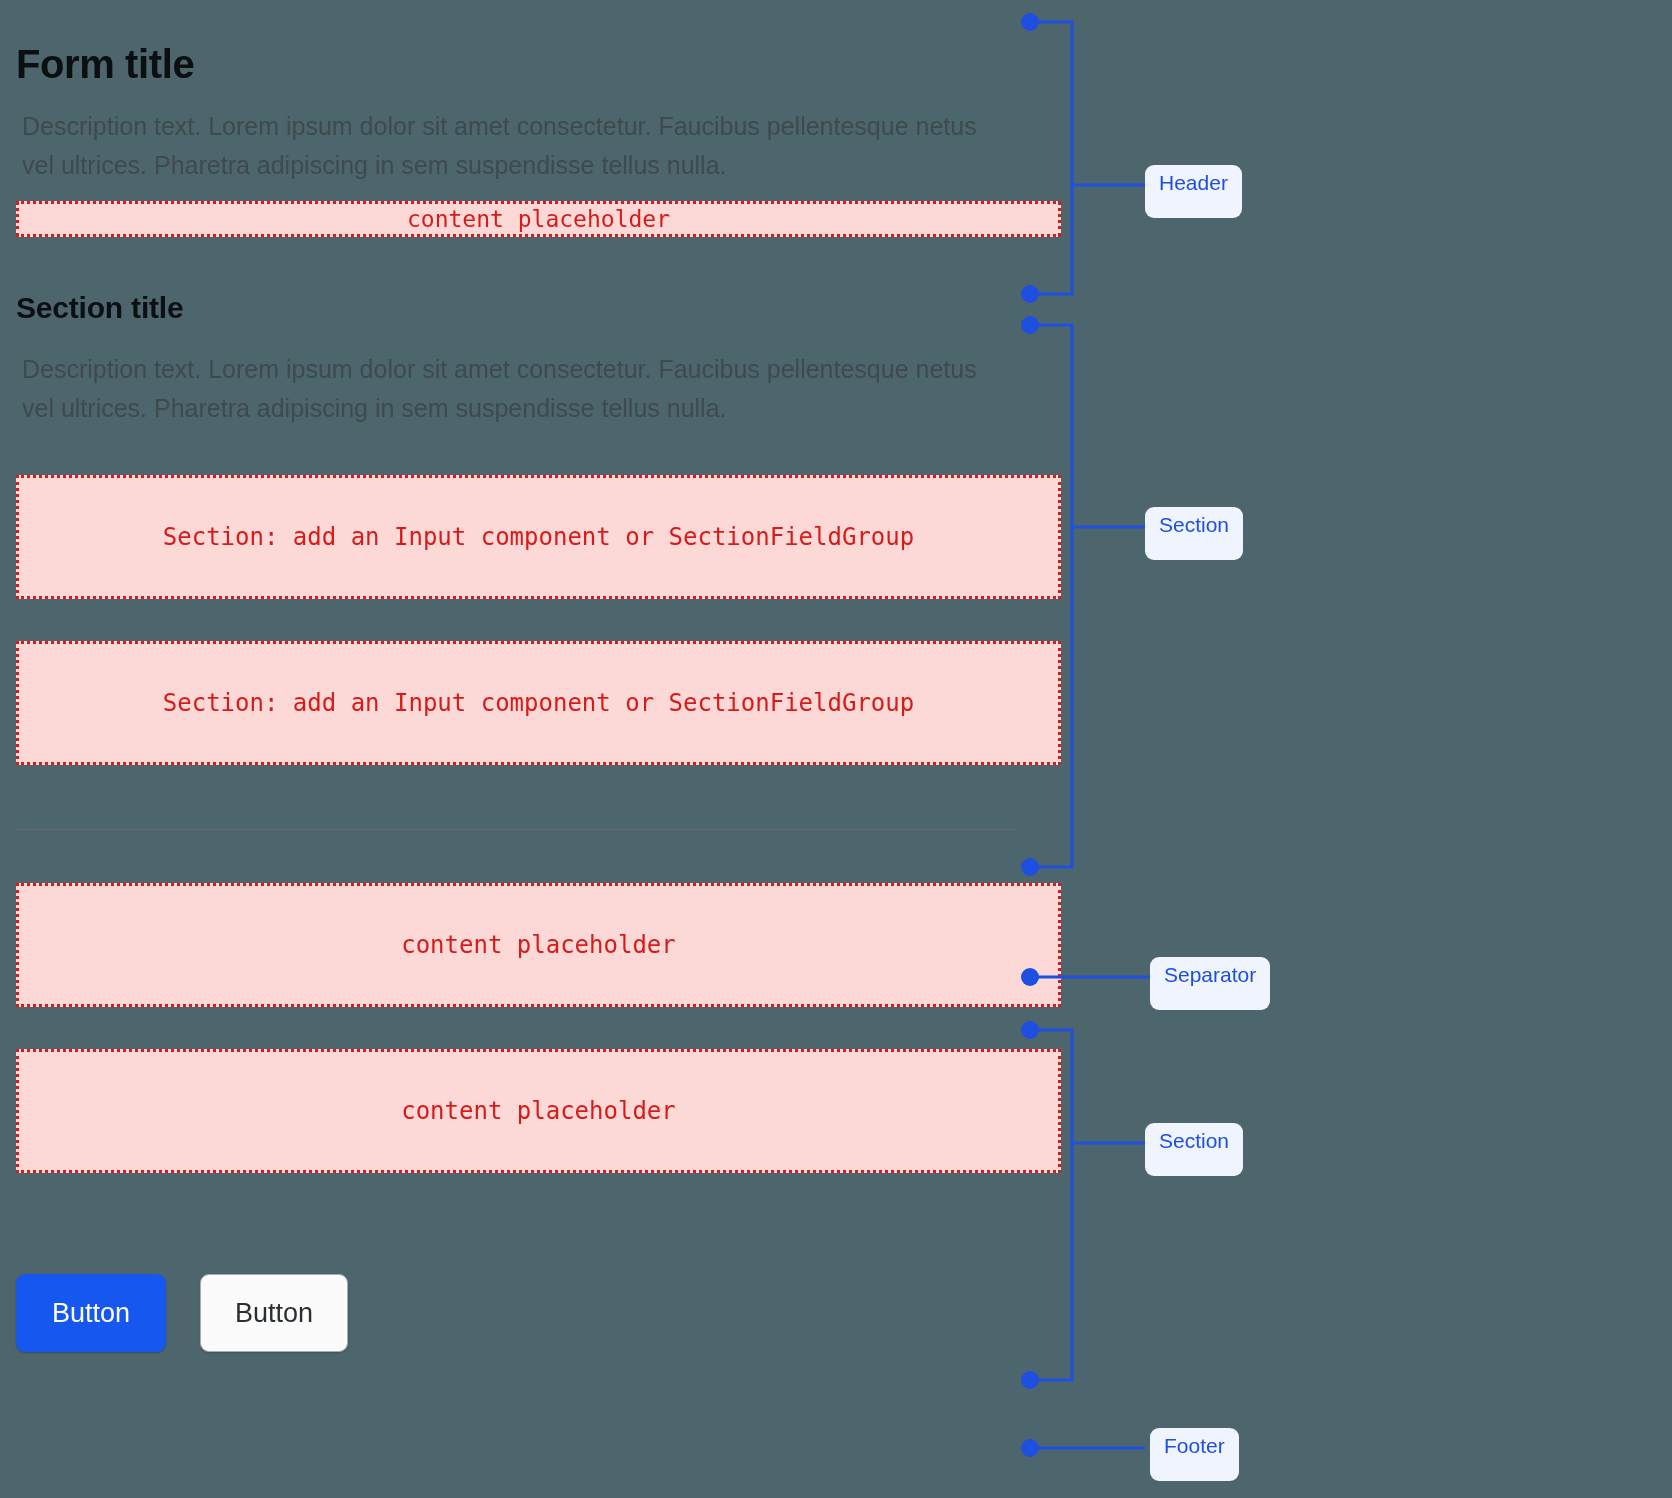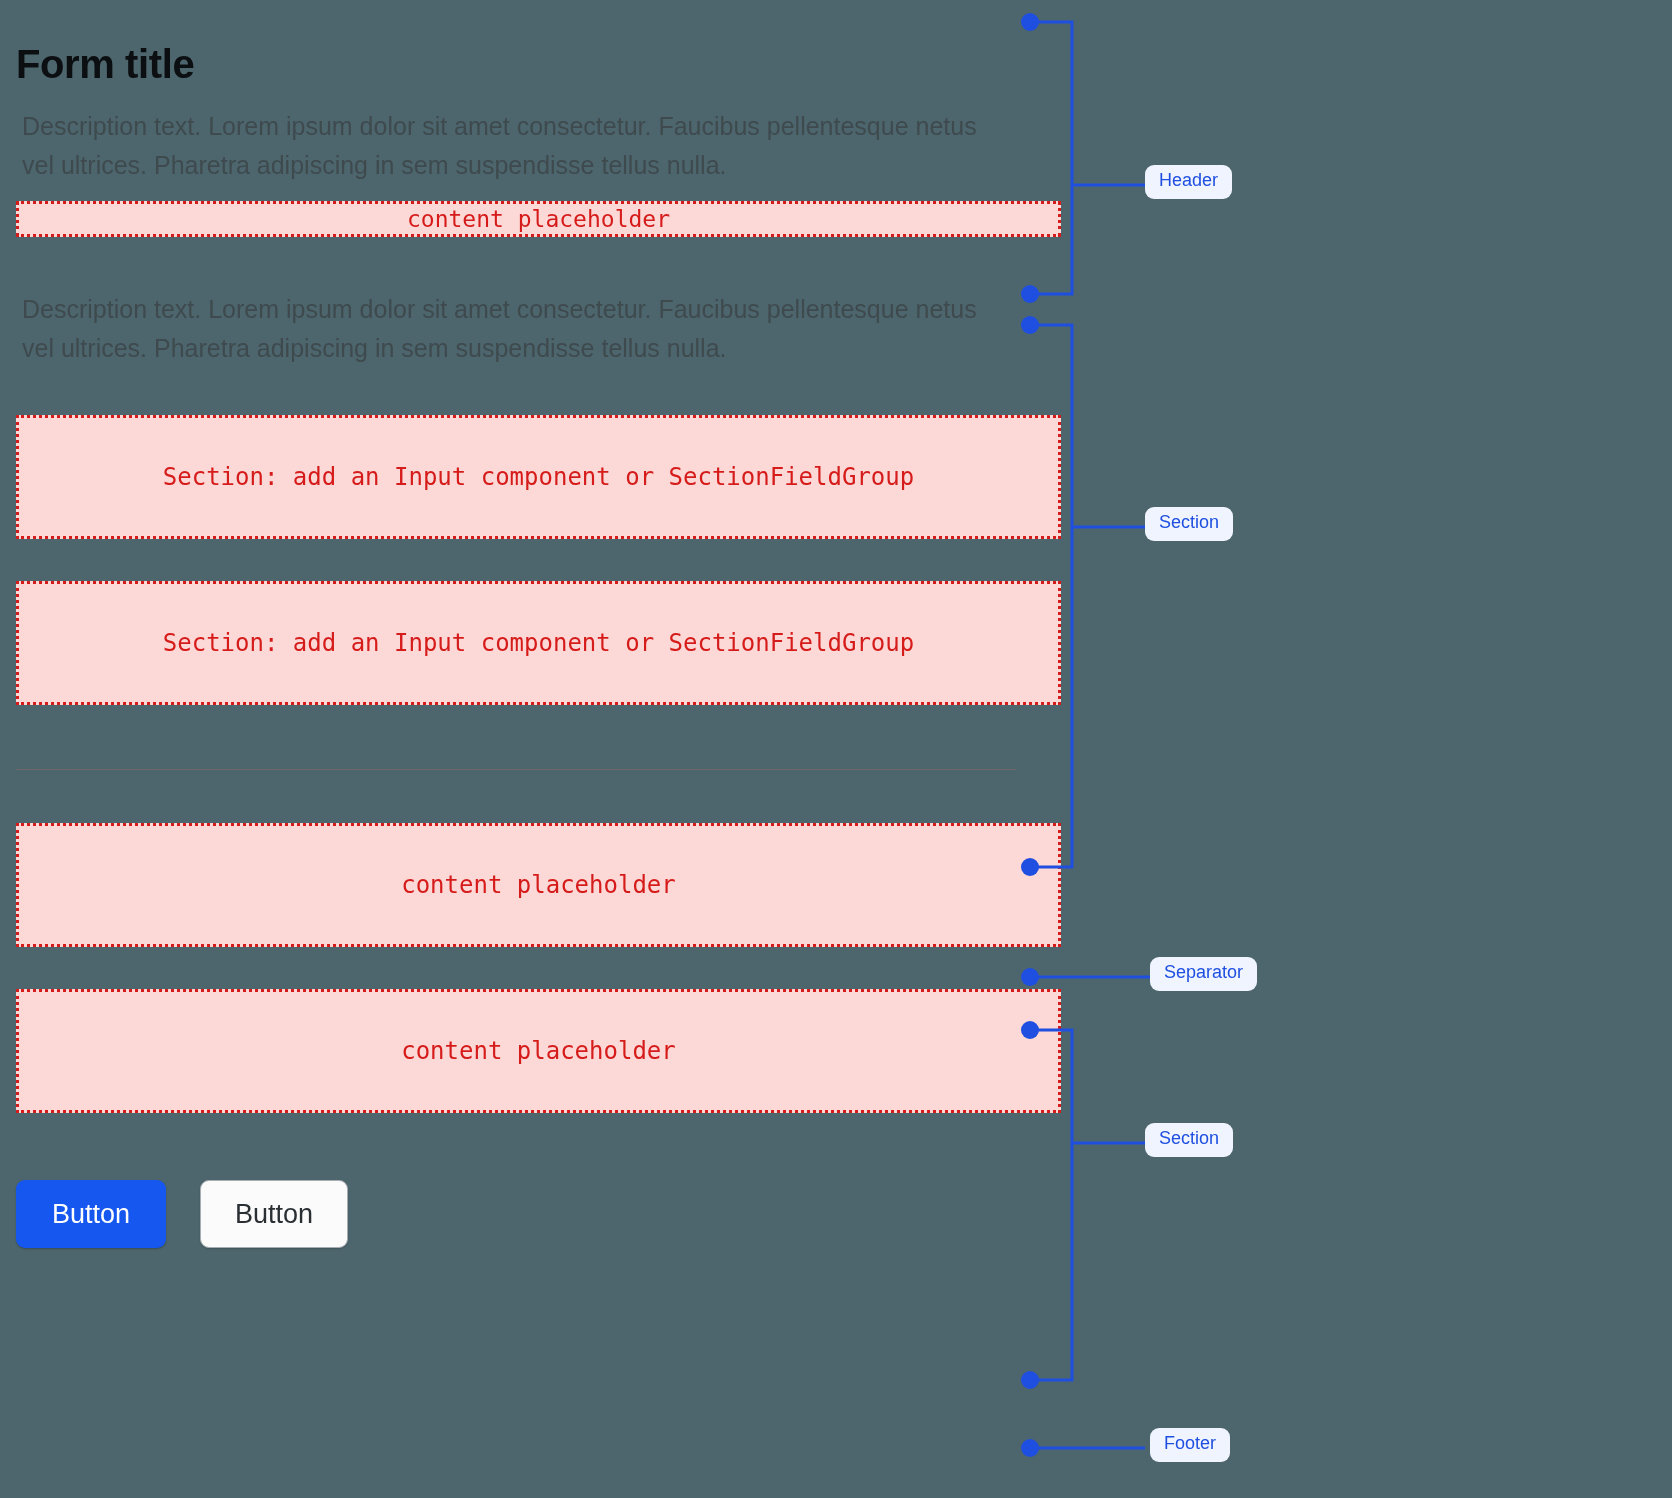--- a/index.html
+++ b/index.html
@@ -85,22 +85,23 @@
   }
   .btn {
     box-sizing: border-box;
     font-family: "Liberation Sans", sans-serif;
     font-size: 27px;
     border-radius: 9px;
     display: flex;
     align-items: center;
     justify-content: center;
     cursor: pointer;
-    height: 68px;
+    height: 78px;
     padding: 0 26px;
+    margin-top: 34px;
   }
   .btn-primary {
     background: #1657f0;
     color: #ffffff;
     border: none;
     min-width: 150px;
     box-shadow: 0 1px 2px rgba(0,0,0,0.25);
   }
   .btn-secondary {
     background: #fbfbfb;
@@ -117,42 +118,43 @@
     width: 1672px; height: 1498px;
     pointer-events: none;
   }
   #annotations svg { display: block; }
 
   .anno-badge {
     position: absolute;
     background: #eff4fe;
     color: #1f4fe0;
     font-family: "Liberation Sans", sans-serif;
-    font-size: 18px;
+    font-size: 21px;
     border-radius: 9px;
-    padding: 5px 14px 7px 14px;
+    padding: 5px 14px 23px 14px;
     white-space: nowrap;
     pointer-events: auto;
     line-height: 1.2;
   }
 </style>
 </head>
 <body>
 
 <div id="form-column">
 
   <div>
     <h1 class="form-title">Form title</h1>
 
     <p class="desc" style="margin-top:20px;">Description text. Lorem ipsum dolor sit amet consectetur. Faucibus pellentesque netus vel ultrices. Pharetra adipiscing in sem suspendisse tellus nulla.</p>
 
     <div class="placeholder ph-thin" style="margin-top:17px;">content placeholder</div>
   </div>
 
   <div style="margin-top:53px;">
+    <h2 class="section-title">Section title</h2>
 
     <p class="desc" style="margin-top:24px;">Description text. Lorem ipsum dolor sit amet consectetur. Faucibus pellentesque netus vel ultrices. Pharetra adipiscing in sem suspendisse tellus nulla.</p>
 
     <div class="placeholder ph-tall" style="margin-top:48px;">Section: add an Input component or SectionFieldGroup</div>
 
     <div class="placeholder ph-tall" style="margin-top:42px;">Section: add an Input component or SectionFieldGroup</div>
   </div>
 
   <div class="separator" style="margin-top:64px;"></div>
 

